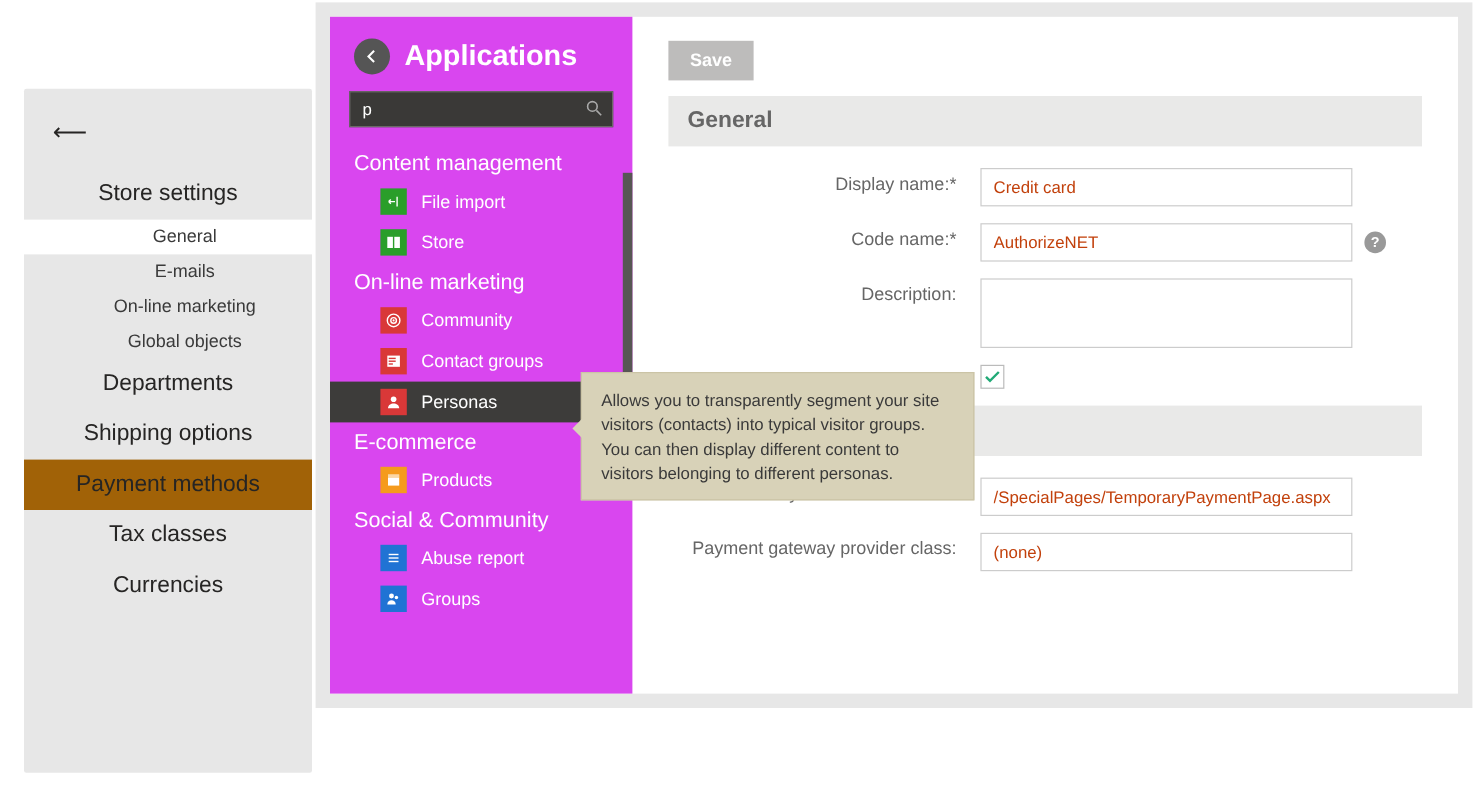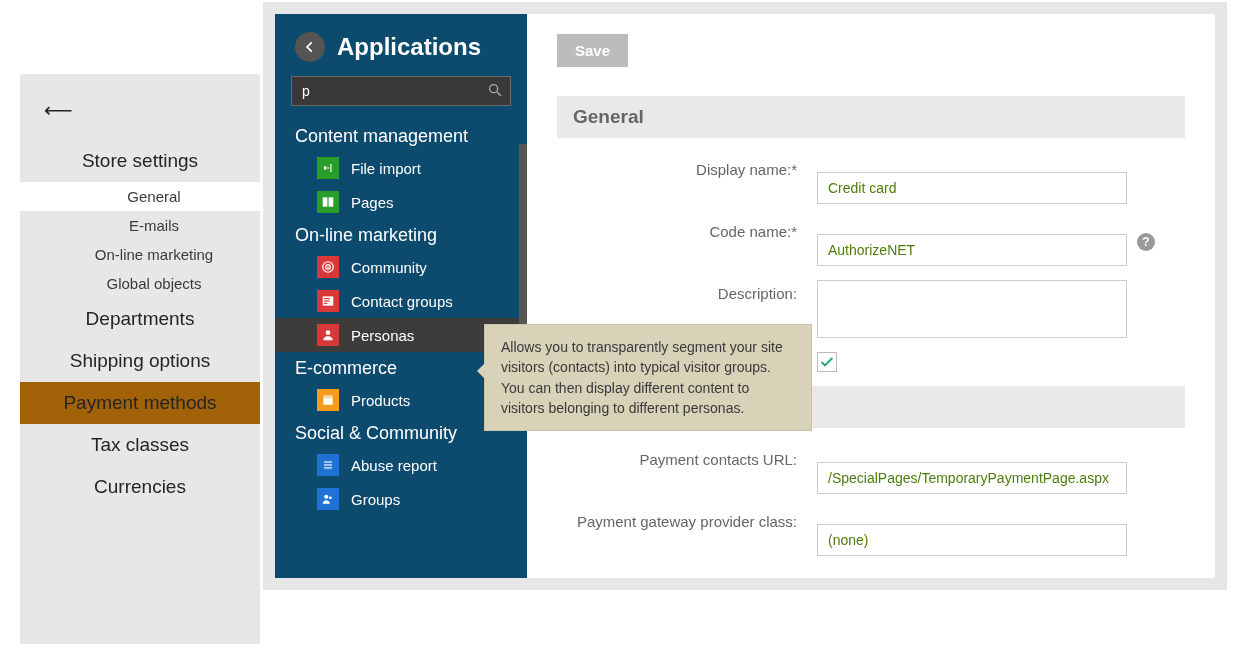--- a/index.html
+++ b/index.html
@@ -26,21 +26,21 @@
     left: 275px; top: 14px;
     width: 940px; height: 564px;
     background: #fff;
     box-shadow: 0 0 0 12px #e7e7e7;
   }
   .modal-inner { display: flex; height: 100%; }
 
   
   .apps {
     width: 252px; height: 100%;
-    background: #0c4a6e;
+    background: #d946ef;
     color: #fff;
     padding: 18px 0 0 0;
     position: relative;
   }
   .apps-header { display: flex; align-items: center; gap: 12px; padding: 0 20px 14px 20px; }
   .apps-header .back {
     width: 30px; height: 30px; border-radius: 50%;
     background: #555; display: flex; align-items: center; justify-content: center;
     font-size: 18px; color: #fff;
   }
@@ -65,21 +65,21 @@
   .apps-item .icon { width: 22px; height: 22px; display: flex; align-items: center; justify-content: center; font-size: 13px; color: #fff; flex-shrink: 0; }
   .icon.green { background: #2a9e2a; }
   .icon.red   { background: #d93838; }
   .icon.orange{ background: #f59b1d; }
   .icon.blue  { background: #2073d4; }
   .apps-scroll { position: absolute; right: 0; top: 130px; width: 8px; height: 260px; background: #575654; }
 
   
   .tooltip {
     position: absolute;
-    left: 484px; top: 324px;
+    left: 484px; top: 310px;
     width: 328px;
     background: #d8d2b8;
     border: 1px solid #cbc4a6;
     padding: 12px 16px;
     font-size: 14px; line-height: 1.45;
     color: #3a3a3a;
     z-index: 50;
   }
   .tooltip::before {
     content: "";
@@ -87,37 +87,37 @@
     border: 8px solid transparent;
     border-right-color: #d8d2b8;
     border-left: none;
   }
 
   
   .form-area { flex: 1; padding: 20px 30px; overflow: hidden; }
   .save-btn {
     background: #bdbcbb; color: #fff; border: none;
     padding: 8px 18px; font-size: 15px; font-weight: 600;
-    margin-bottom: 29px;
+    margin-bottom: 13px;
   }
   .section-bar {
     background: #e9e9e8; padding: 10px 16px;
     font-size: 19px; font-weight: 600; color: #666;
     margin-bottom: 18px;
   }
   .form-row { display: flex; align-items: flex-start; margin-bottom: 14px; }
   .form-row label {
     width: 260px; text-align: right; padding-right: 20px;
     font-size: 15px; font-weight: 400; color: #666;
     padding-top: 5px;
   }
   .form-row .ctrl { flex: 1; display: flex; align-items: center; gap: 10px; }
   .form-row input[type=text] {
     width: 310px; height: 32px; border: 1px solid #ccc;
-    padding: 0 10px; font-size: 14px; color: #4d7c0f; margin-top: 16px;
+    padding: 0 10px; font-size: 14px; color: #c2410c;
   }
   .form-row textarea {
     width: 310px; height: 58px; border: 1px solid #ccc;
     padding: 6px 10px; font-size: 14px; resize: none;
   }
   .help-circle {
     width: 18px; height: 18px; border-radius: 50%;
     background: #999; color: #fff; font-size: 12px; font-weight: 700;
     display: flex; align-items: center; justify-content: center;
   }
@@ -179,21 +179,21 @@
         </span>
         <span>File import</span>
       </div>
       <div class="apps-item">
         <span class="icon green">
           <svg width="14" height="14" viewBox="0 0 24 24">
               <rect x="3" y="4" width="8" height="16" fill="#fff"></rect>
               <rect x="13" y="4" width="8" height="16" fill="#fff"></rect>
             </svg>
         </span>
-        <span>Pages</span>
+        <span>Store</span>
       </div>
 
       <div class="apps-cat">On-line marketing</div>
       <div class="apps-item">
         <span class="icon red">
           <svg width="14" height="14" viewBox="0 0 24 24">
               <circle cx="12" cy="12" r="9" stroke="#fff" stroke-width="2" fill="none"></circle>
               <circle cx="12" cy="12" r="4" stroke="#fff" stroke-width="2" fill="none"></circle>
               <circle cx="12" cy="12" r="1.5" fill="#fff"></circle>
             </svg>

